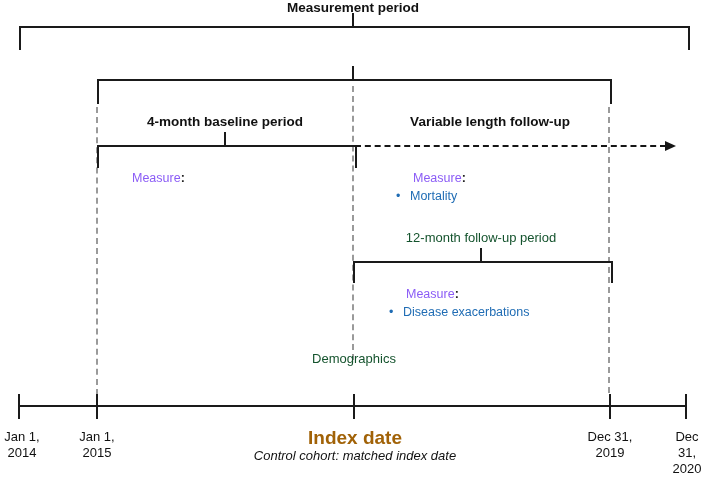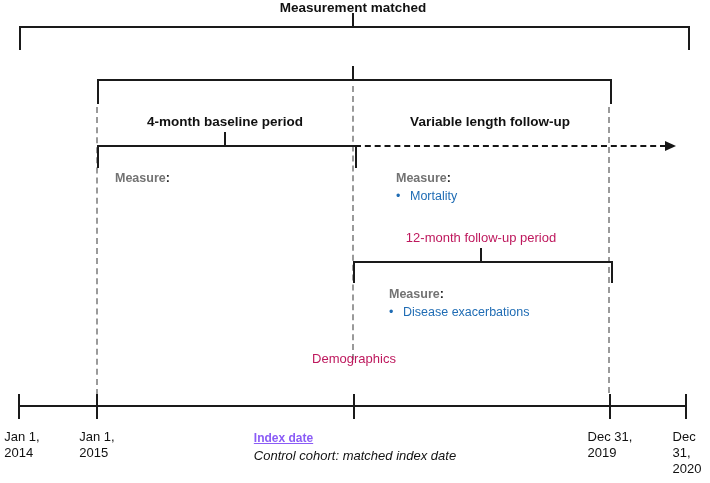--- a/index.html
+++ b/index.html
@@ -11,40 +11,40 @@
   .hline{position:absolute;height:2px;background:#1a1a1a;}
   .vline{position:absolute;width:2px;background:#1a1a1a;}
   .bracket{position:absolute;border-top:2px solid #1a1a1a;border-left:2px solid #1a1a1a;border-right:2px solid #1a1a1a;}
   .dashv{position:absolute;width:0;border-left:2px dashed #9a9a9a;}
   .dashh{position:absolute;height:0;border-top:2px dashed #161616;}
   .arrowhead{position:absolute;width:0;height:0;border-left:11px solid #161616;border-top:5px solid transparent;border-bottom:5px solid transparent;}
   
   .t{position:absolute;white-space:nowrap;}
   .ctr{transform:translateX(-50%);text-align:center;}
   .title{font-size:13.5px;font-weight:700;color:#111;}
-  .plain{font-size:13px;font-weight:400;color:#be185d;}
+  .plain{font-size:13px;font-weight:400;color:#14532d;}
   .measure{position:absolute;font-size:12.5px;line-height:18px;}
-  .m-word{color:#737373;font-weight:700;}
+  .m-word{color:#8b5cf6;font-weight:400;margin-left:17px;}
   .m-colon{color:#222;font-weight:700;}
   .m-item{color:#1f6cb4;}
   .bullet{display:inline-block;width:14px;color:#1f6cb4;}
-  .date-label{position:absolute;transform:translateX(-50%);font-size:13px;line-height:16px;color:#111;}
-  .idx-title{font-size:12px;font-weight:700;line-height:18px;color:#8b5cf6;text-decoration:underline;}
+  .date-label{position:absolute;transform:translateX(-50%);text-align:center;font-size:13px;line-height:16px;color:#111;}
+  .idx-title{font-size:19px;font-weight:700;line-height:18px;color:#a16207;}
   .idx-note{font-size:13px;font-style:italic;line-height:18px;color:#111;}
 </style>
 </head>
 <body>
 
 <div class="canvas">
 
   <div class="dashv" style="left:96px;top:107px;height:288px;"></div>
   <div class="dashv" style="left:352px;top:86px;height:274px;"></div>
   <div class="dashv" style="left:608px;top:107px;height:286px;"></div>
 
-  <div class="t ctr title" style="left:353px;top:0px;">Measurement matched</div>
+  <div class="t ctr title" style="left:353px;top:0px;">Measurement period</div>
   <div class="vline" style="left:352px;top:13px;height:13px;"></div>
   <div class="bracket" style="left:19px;top:26px;width:667px;height:22px;"></div>
 
   <div class="vline" style="left:352px;top:66px;height:13px;"></div>
   <div class="bracket" style="left:97px;top:79px;width:511px;height:23px;"></div>
 
   <div class="t ctr title" style="left:225px;top:114px;">4-month baseline period</div>
   <div class="vline" style="left:224px;top:132px;height:13px;"></div>
   <div class="bracket" style="left:97px;top:145px;width:256px;height:21px;"></div>
 

